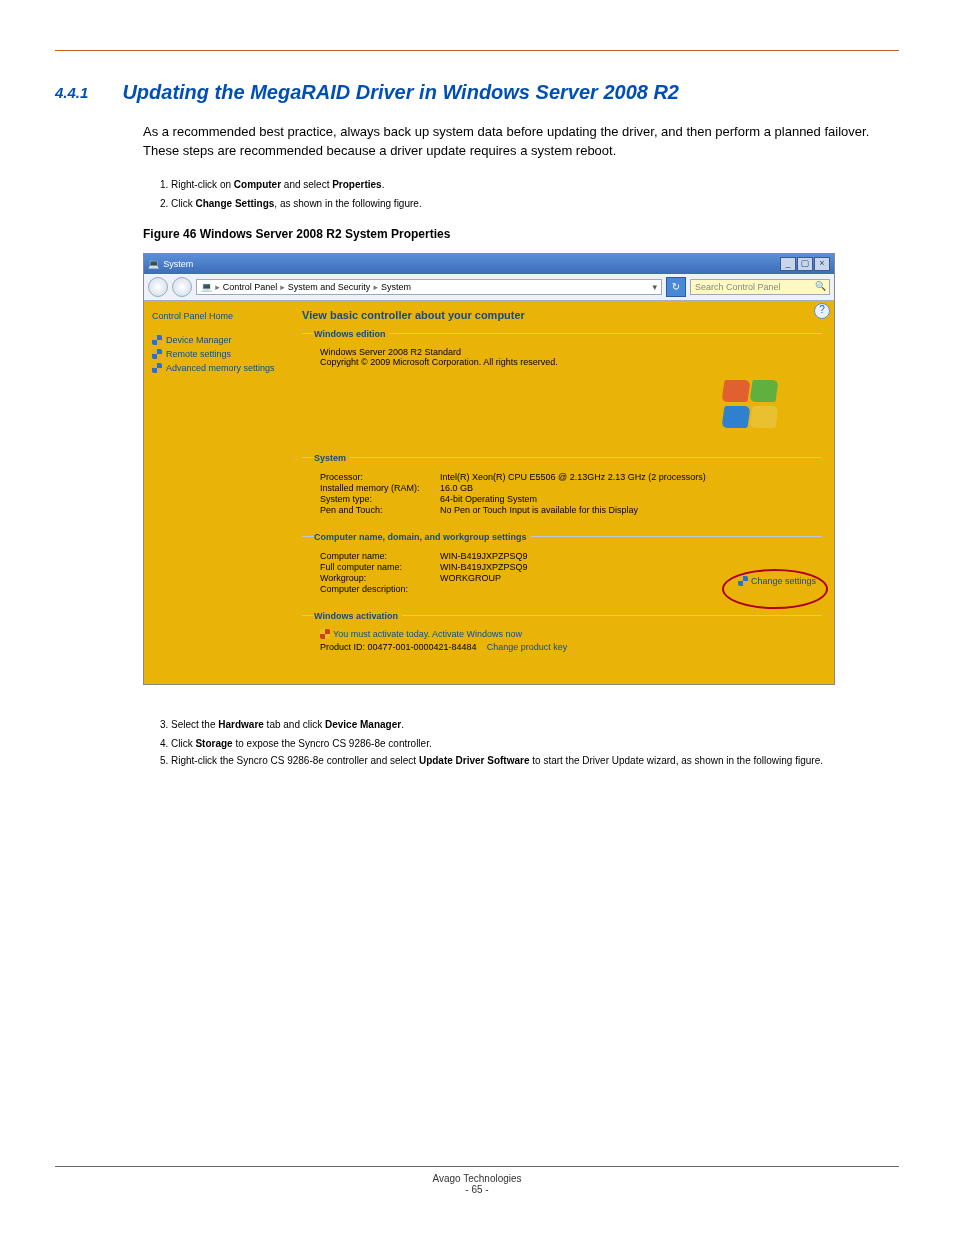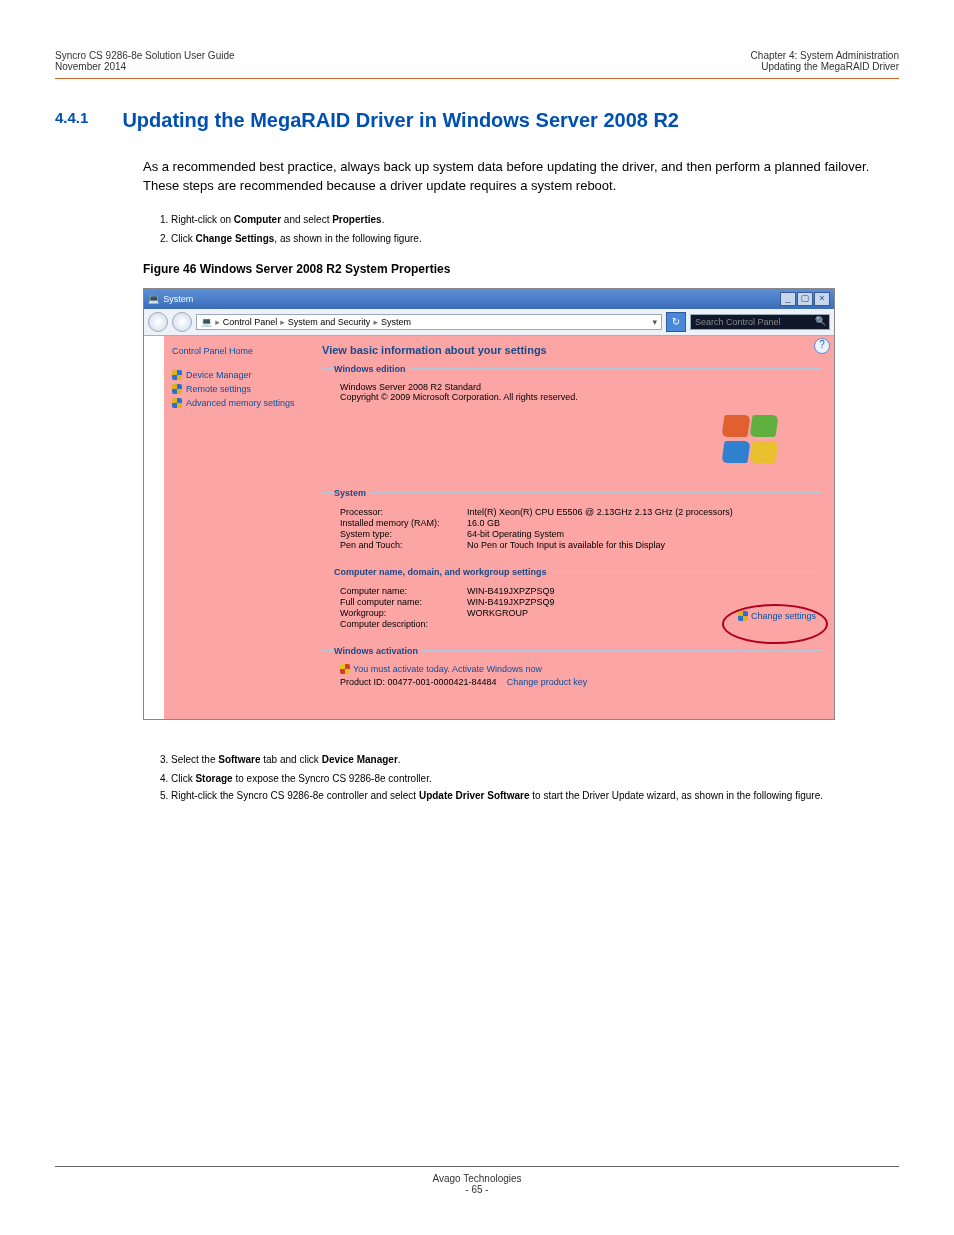--- a/index.html
+++ b/index.html
@@ -1,75 +1,65 @@
 <!DOCTYPE html>
 <html><head>
 <meta charset="utf-8">
 <style>
   html,body{margin:0;padding:0;background:#fff;font-family:"Segoe UI",Arial,sans-serif;color:#000;}
   .page{width:954px;min-height:1235px;margin:0 auto;position:relative;padding:50px 55px 60px 55px;box-sizing:border-box;}
   .hdr{display:flex;justify-content:space-between;font-size:10px;color:#333;margin-bottom:6px;}
   .hdr .right{text-align:right;}
   hr.rule{border:none;border-top:1px solid #c86428;margin:0 0 30px 0;}
-  .sec-head{display:flex;gap:34px;align-items:flex-start;margin-bottom:26px;}
+  .sec-head{display:flex;gap:34px;align-items:center;margin-bottom:19px;font-style:italic;}
   .sec-num{color:#0050b4;font-weight:bold;font-size:15px;}
   .sec-title{color:#0050b4;font-weight:bold;font-size:20px;}
   .body-text{font-size:13px;line-height:1.45;margin:0 0 14px 88px;}
   ol.steps{font-size:10px;margin:0 0 14px 88px;padding-left:28px;line-height:1.9;}
   .fig-cap{font-weight:bold;font-size:12px;margin:6px 0 12px 88px;}
   .shot{margin:0 0 30px 88px;width:690px;border:1px solid #888;font-family:Tahoma,Arial,sans-serif;font-size:9px;}
   .titlebar{background:linear-gradient(#5a90d8,#3c6cb8);color:#fff;display:flex;align-items:center;justify-content:space-between;padding:2px 4px;height:16px;}
   .titlebar .left{display:flex;align-items:center;gap:4px;}
   .winbtns span{display:inline-block;width:14px;height:12px;background:#c8d6ec;border:1px solid #3a5a90;margin-left:1px;text-align:center;line-height:10px;font-size:9px;color:#2a4a80;}
   .addrrow{background:#eef2f8;border-bottom:1px solid #aac;display:flex;align-items:center;padding:3px 4px;gap:4px;}
   .navcirc{width:18px;height:18px;border:1px solid #9ab;border-radius:50%;background:radial-gradient(#fff,#cdd8ea);}
   .addrbar{flex:1;background:#fff;border:1px solid #9ab;padding:2px 4px;display:flex;align-items:center;gap:3px;}
   .addrbar .crumb{color:#000;}
   .addrbar .sep{color:#777;}
   .addrbar .dd{margin-left:auto;color:#555;}
   .refresh{width:18px;height:18px;background:#4a88d8;border:1px solid #2a5aa0;display:flex;align-items:center;justify-content:center;color:#fff;font-size:10px;}
-  .searchbox{width:130px;background:#0f172a;border:1px solid #9ab;padding:2px 4px;color:#888;position:relative;}
+  .searchbox{width:130px;background:#fef9c3;border:1px solid #9ab;padding:2px 4px;color:#888;position:relative;}
   .searchbox::after{content:"🔍";position:absolute;right:2px;top:1px;color:#3a6ad0;font-size:9px;}
-  .content{display:flex;background:#fca5a5;margin-left:20px;}
+  .content{display:flex;background:#eab308;}
   .sidebar{width:130px;padding:10px 8px;border-right:0;color:#0a50a0;}
   .sidebar .home{color:#0a50a0;margin-bottom:14px;}
   .sidebar .item{display:flex;align-items:center;gap:4px;color:#0a50a0;margin:4px 0;}
   .shield{width:10px;height:10px;background:conic-gradient(#2a70d0 0 25%,#e0b020 0 50%,#2a70d0 0 75%,#e0b020 0);border-radius:2px;}
   .main{flex:1;padding:8px 12px 16px 12px;position:relative;}
   .main-title{font-weight:bold;color:#184a8a;font-size:11px;margin-bottom:8px;}
   fieldset.fs{border:1px solid #b8c8dc;border-width:1px 0 0 0;margin:6px 0 14px 0;padding:8px 0 2px 18px;position:relative;}
   fieldset.fs legend{color:#184a8a;font-size:9px;padding:0 4px 0 0;margin-left:-6px;font-weight:bold;}
-  .kv{display:flex;gap:7px;margin:1px 0;}
+  .kv{display:flex;gap:0;margin:1px 0;}
   .kv .k{width:120px;color:#000;}
   .kv .v{color:#000;}
   .winlogo{position:absolute;right:30px;top:40px;width:70px;height:60px;}
   .wlq{width:26px;height:22px;display:inline-block;margin:1px;border-radius:2px 6px 2px 6px;transform:skewX(-8deg);}
   .change-area{position:absolute;right:18px;top:275px;}
   .change-link{color:#0a50a0;font-size:9px;display:flex;align-items:center;gap:3px;}
   .ellipse{position:absolute;right:6px;top:268px;width:102px;height:36px;border:2px solid #b00020;border-radius:50%;}
   .helpq{position:absolute;right:4px;top:2px;width:14px;height:14px;border:1px solid #5a90d8;border-radius:50%;color:#2a60b0;text-align:center;line-height:12px;font-size:10px;background:#eaf2fc;}
   .actlink{color:#0a50a0;}
   .actshield{display:inline-block;width:10px;height:10px;background:conic-gradient(#d04020 0 25%,#e8c020 0 50%,#d04020 0 75%,#e8c020 0);border-radius:2px;vertical-align:middle;margin-right:3px;}
   .footer{position:absolute;bottom:40px;left:0;right:0;text-align:center;font-size:10px;color:#333;}
   .footer hr{border:none;border-top:1px solid #666;margin:0 55px 6px 55px;}
 </style>
 </head>
 <body>
 
 <div class="page">
-  <div class="hdr">
-    <div class="left">
-      <div>Syncro CS 9286-8e Solution User Guide</div>
-      <div>November 2014</div>
-    </div>
-    <div class="right">
-      <div>Chapter 4: System Administration</div>
-      <div>Updating the MegaRAID Driver</div>
-    </div>
-  </div>
   <hr class="rule">
 
   <div class="sec-head">
     <span class="sec-num">4.4.1</span>
     <span class="sec-title">Updating the MegaRAID Driver in Windows Server 2008 R2</span>
   </div>
 
   <p class="body-text">As a recommended best practice, always back up system data before updating the driver, and then perform a planned failover. These steps are recommended because a driver update requires a system reboot.</p>
 
   <ol class="steps">
@@ -120,21 +110,21 @@
             <span class="shield"></span>
             <span>Remote settings</span>
           </div>
         <div class="item">
             <span class="shield"></span>
             <span>Advanced memory settings</span>
           </div>
       </div>
       <div class="main">
         <div class="helpq">?</div>
-        <div class="main-title">View basic information about your settings</div>
+        <div class="main-title">View basic controller about your computer</div>
 
         <fieldset class="fs">
           <legend>Windows edition</legend>
           <div>Windows Server 2008 R2 Standard</div>
           <div>Copyright © 2009 Microsoft Corporation.  All rights reserved.</div>
           <div class="winlogo">
             <span class="wlq" style="background:#e06030"></span><span class="wlq" style="background:#60b040"></span><br>
             <span class="wlq" style="background:#3080d0"></span><span class="wlq" style="background:#e8c030"></span>
           </div>
           <div style="height:70px"></div>
@@ -196,21 +186,21 @@
             &nbsp;&nbsp;
             <span class="actlink">Change product key</span>
           </div>
         </fieldset>
       </div>
     </div>
   </div>
 
   <ol class="steps" start="3">
     <li>
-      <span>Select the </span><b>Software</b><span> tab and click </span><b>Device Manager</b><span>.</span>
+      <span>Select the </span><b>Hardware</b><span> tab and click </span><b>Device Manager</b><span>.</span>
     </li>
     <li>
       <span>Click </span><b>Storage</b><span> to expose the Syncro CS 9286-8e controller.</span>
     </li>
     <li style="line-height:1.5">
       <span>Right-click the Syncro CS 9286-8e controller and select </span><b>Update Driver Software</b><span> to start the Driver Update wizard, as shown in the following figure.</span>
     </li>
   </ol>
 
   <div class="footer">

